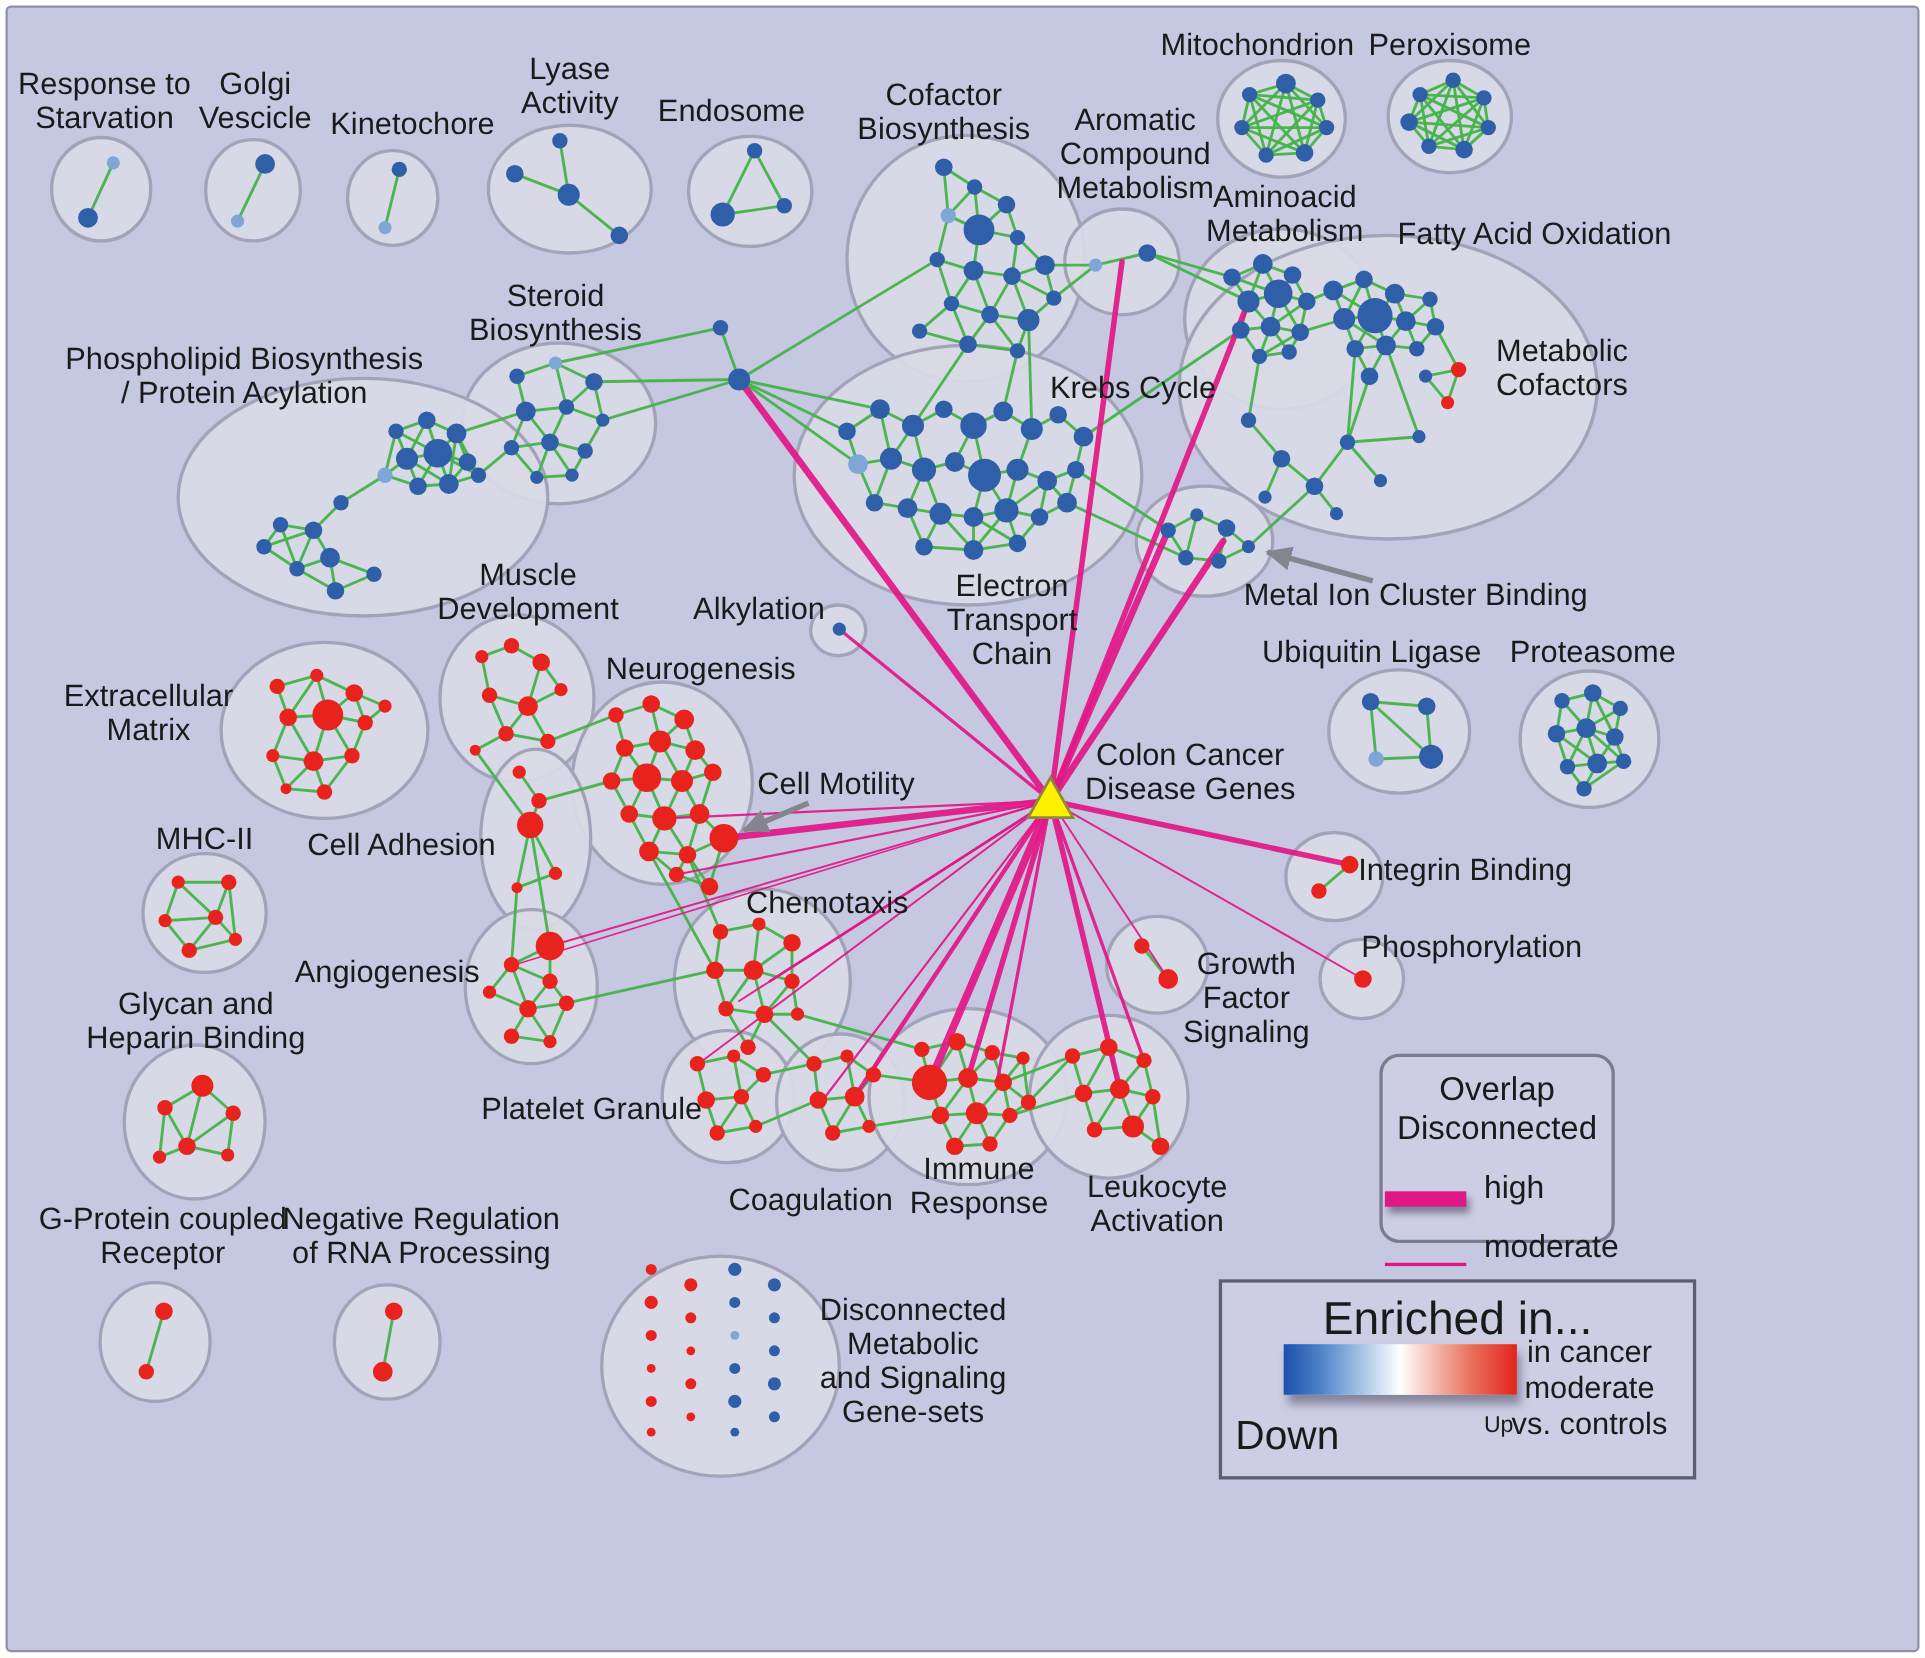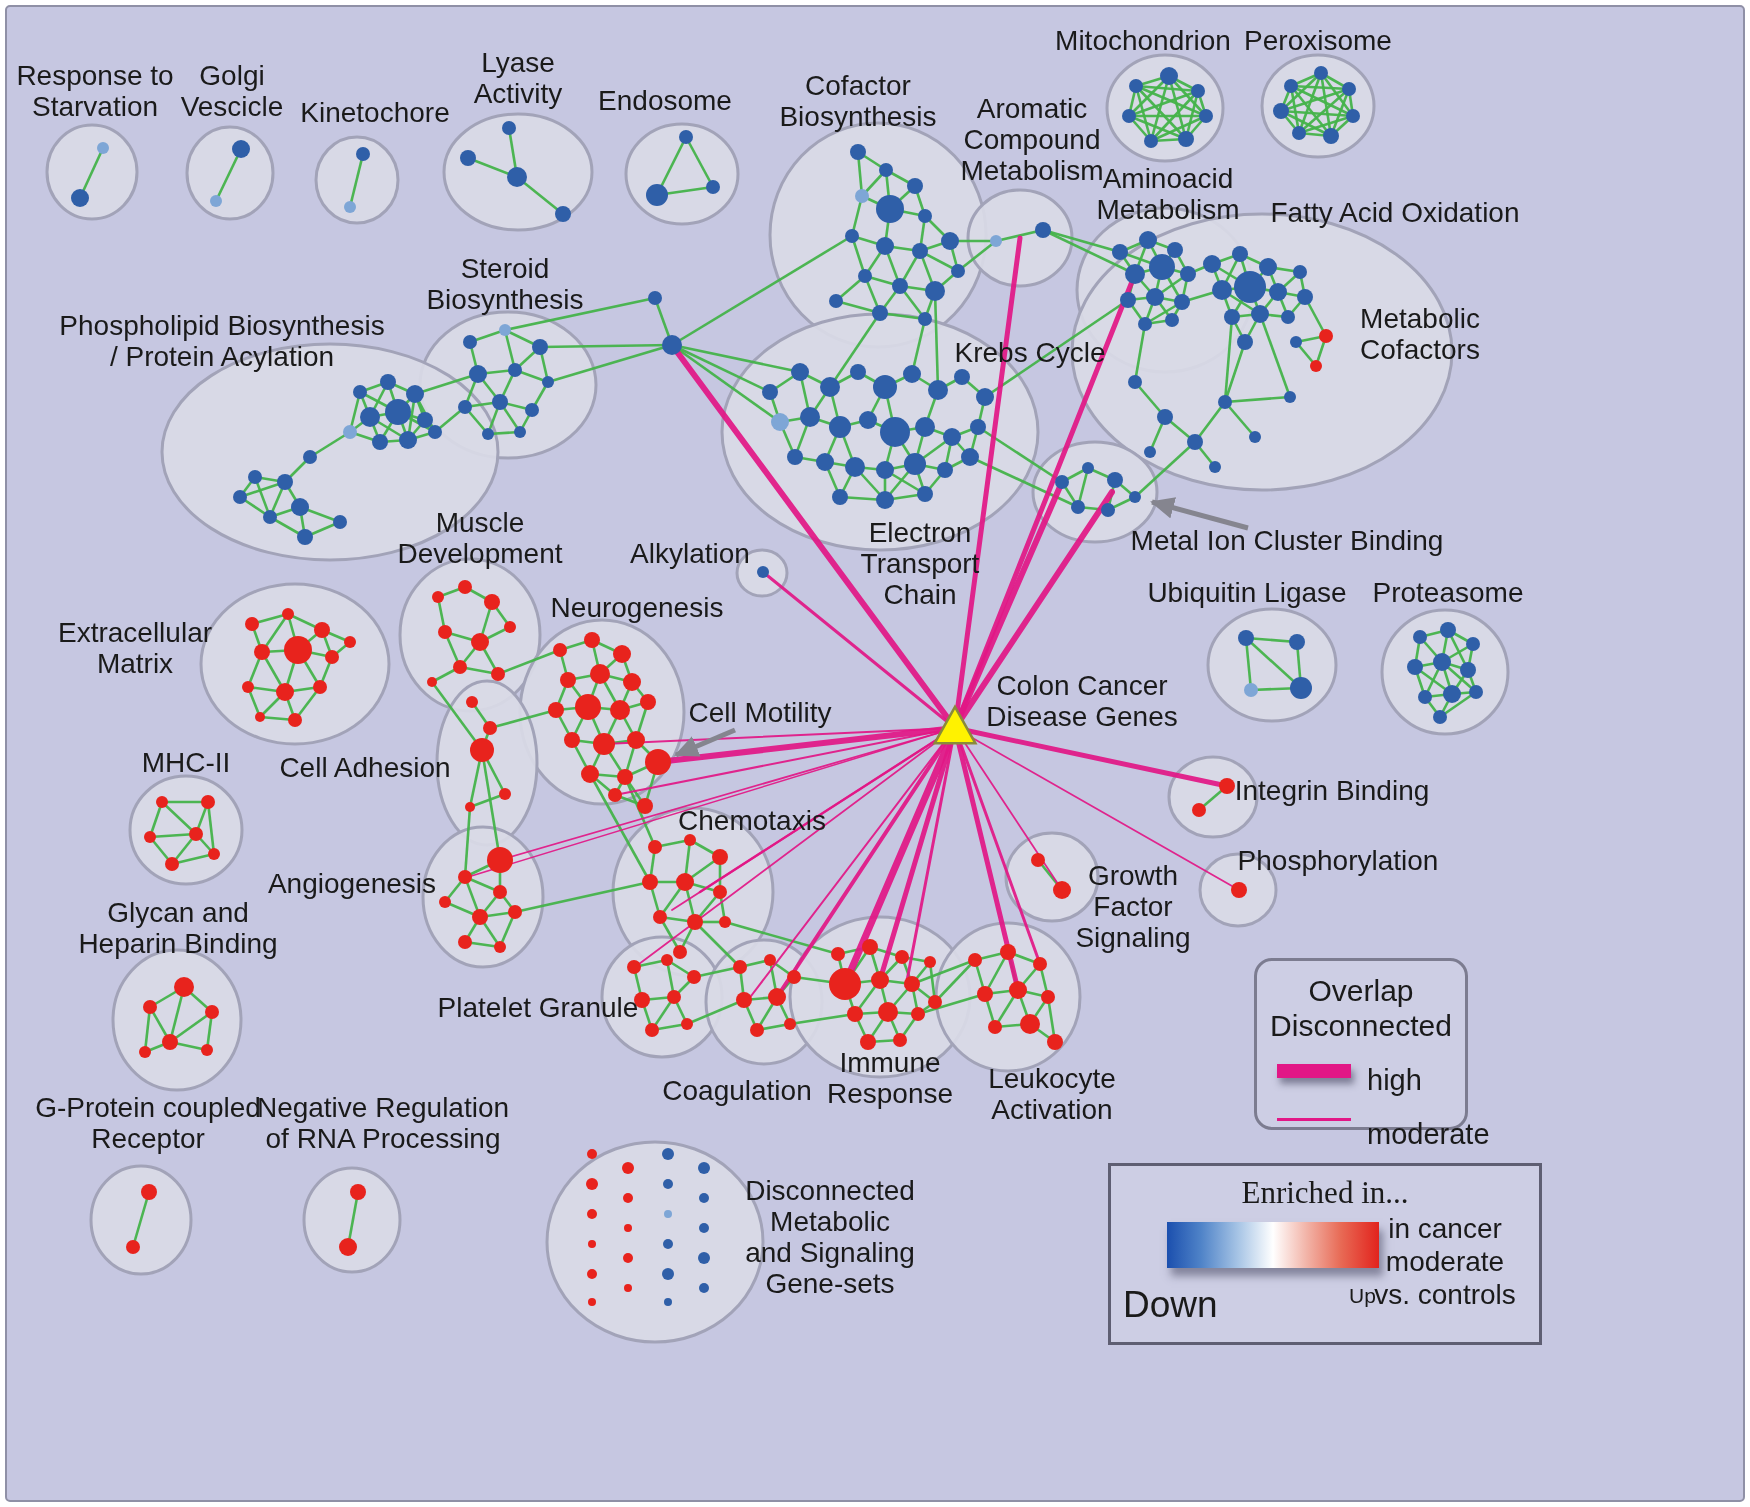--- a/index.html
+++ b/index.html
@@ -8,29 +8,29 @@
   #panel { position:absolute; left:5px; top:5px; right:5px; bottom:5px;
            background:#c6c7e1; border:2px solid #8f90a6; border-radius:5px; }
   #network-svg { position:absolute; left:0; top:0; width:1750px; height:1507px; }
   .cluster-label { font-size:28px; fill:#1a1a1a; text-anchor:middle; }
 
   .legend-box { position:absolute; color:#1a1a1a; }
 
   #legend-overlap { left:1230px; top:958px; width:214px; height:172px;
                     border:3px solid #7c7c90; border-radius:18px; background:#cdcee4;margin-left:24px; }
   #legend-overlap .lg-title { text-align:center; font-size:30px; line-height:35px; margin-top:12px; }
-  .lg-row { display:flex; align-items:flex-start; gap:16px; padding-left:20px; margin-top:21px; }
+  .lg-row { display:flex; align-items:flex-end; gap:16px; padding-left:2px; margin-top:21px; }
   .sw { display:inline-block; flex:none; }
   .sw-high { width:74px; height:14px; background:#e21786; box-shadow:3px 6px 7px rgba(60,60,85,.55); }
   .sw-mod  { width:74px; height:3px;  background:#e21786; }
   .lg-label { font-size:29px; }
 
   #legend-enriched { left:1108px; top:1163px; width:434px; height:182px;
                      border:3px solid #5e5e72; background:#cdcee4; }
-  #legend-enriched .lg-title2 { text-align:center; font-size:31px; margin-top:9px;font-family:Liberation Serif, serif; }
+  #legend-enriched .lg-title2 { text-align:center; font-size:42px; margin-top:9px; }
   .grad-bar { position:absolute; left:56px; top:56px; width:212px; height:46px;
               background:linear-gradient(90deg,#1b4fae 0%,#4f83c8 16%,#a9c6e6 34%,#ffffff 50%,#f2b3a7 66%,#e86a55 82%,#e2231d 100%);
               box-shadow:4px 8px 8px rgba(60,60,85,.5); }
   .down-label { position:absolute; left:12px;  top:118px; font-size:37px; }
   .up-label   { position:absolute; left:238px; top:118px; font-size:21px; }
   .enr-note { position:absolute; right:14px; top:46px; width:160px;
               text-align:center; font-size:28px; line-height:33px; }
 </style>
 </head>
 <body>

